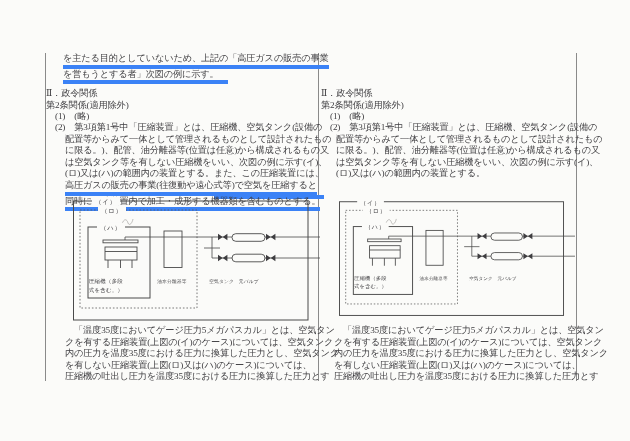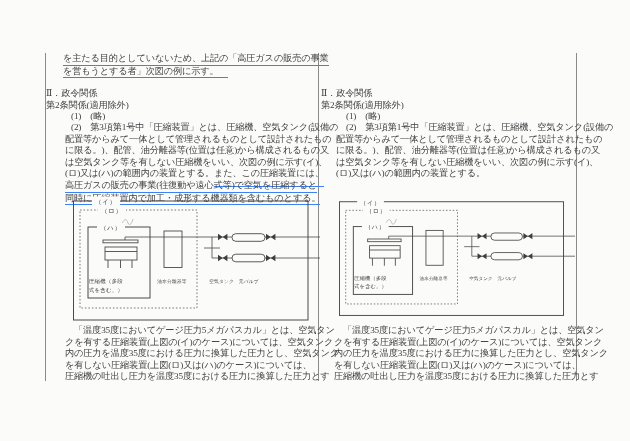--- a/index.html
+++ b/index.html
@@ -11,23 +11,23 @@
     color:#3e3d40;
   }
   .vrule{position:absolute;top:53px;height:328px;width:1px;background:#8a8a8a;}
   .block{position:absolute;}
   .line{
     display:block;width:max-content;
     white-space:pre;
     font-size:9.2px;line-height:11.6px;height:11.6px;
     letter-spacing:-0.15px;
   }
-  .u{border-bottom:1px solid #3b82f6;}
-  span.u{padding-bottom:8px;}
-  .ind9{margin-left:25px;text-align:center;}
+  .u{border-bottom:4px solid #3b82f6;}
+  span.u{padding-bottom:17px;}
+  .ind9{margin-left:9px;text-align:center;}
   .ind15{margin-left:15px;}
   .ind19{margin-left:19px;}
   .fig{position:absolute;}
   .fig text{
     font-family:"Liberation Serif","DejaVu Serif",serif;
     fill:#3e3d40;
   }
   .blabel{font-size:6.3px;letter-spacing:0.8px;text-anchor:middle;}
   .small1{font-size:5.4px;letter-spacing:0.3px;text-anchor:middle;}
   .small2{font-size:4.7px;letter-spacing:0.2px;text-anchor:middle;}

